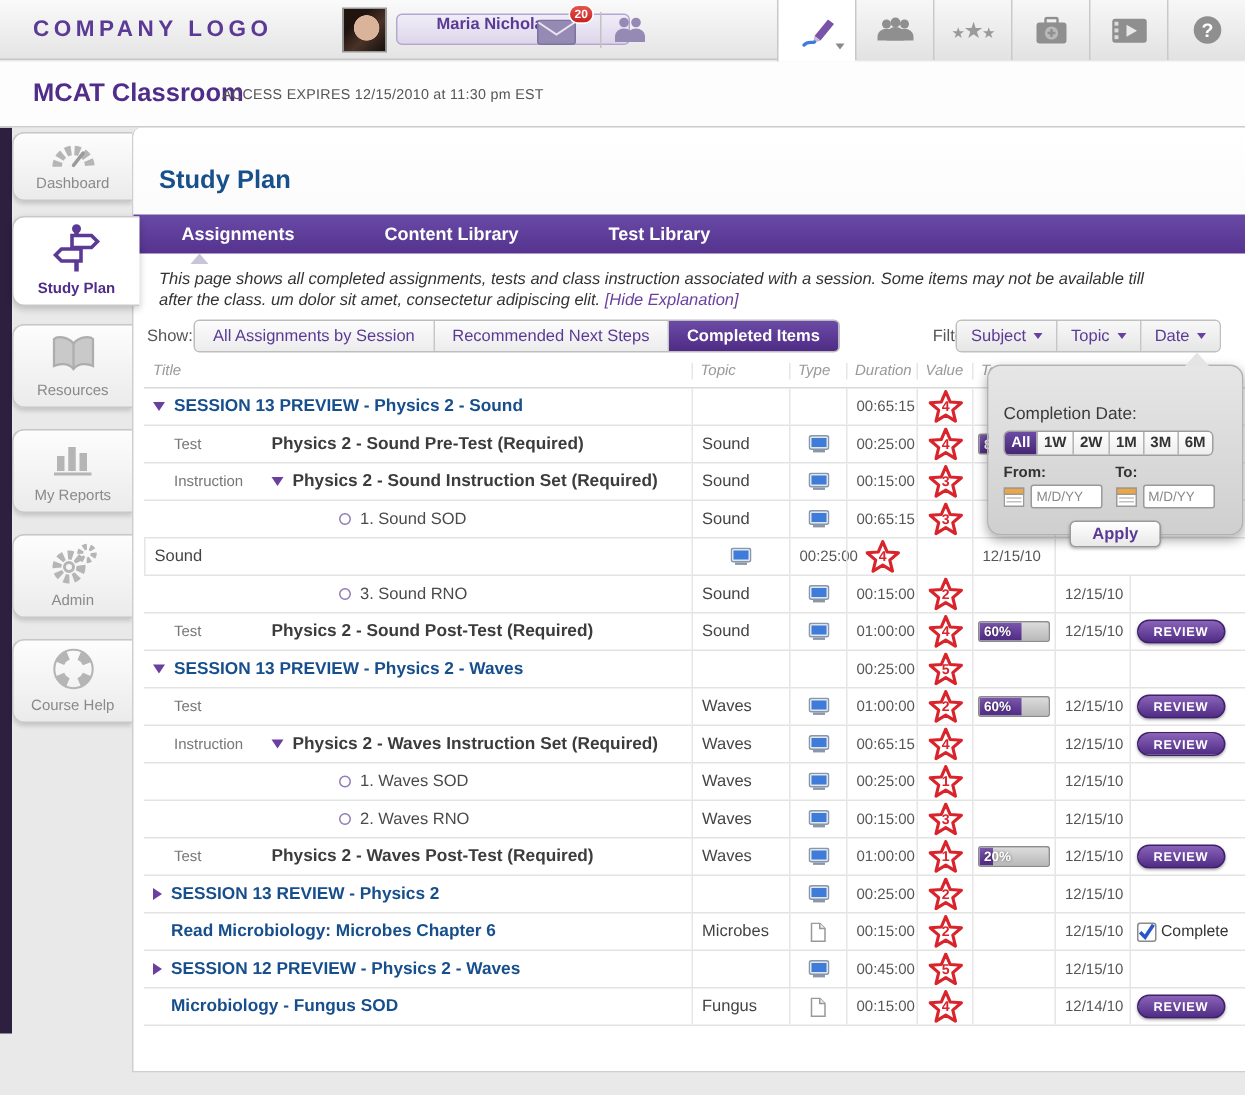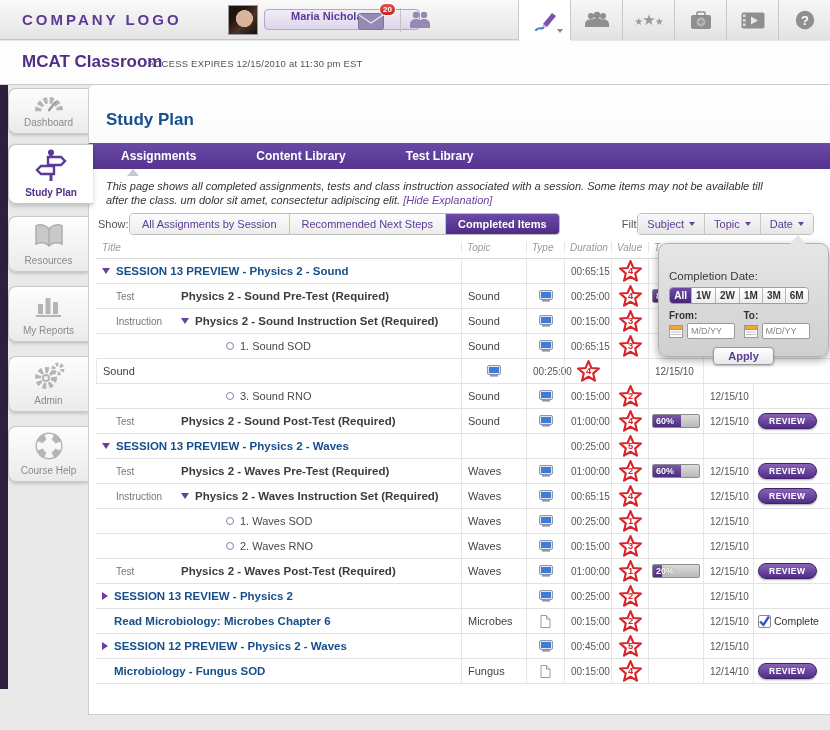--- a/index.html
+++ b/index.html
@@ -136,21 +136,21 @@
   .clabel { font-size:10.5px; color:#333; }
 
   
   .date-popup { position:absolute; left:658px; top:243px; width:171px; height:114px; z-index:50;
     background:linear-gradient(#e6e6e6,#cfcfcf); border:1px solid #b2b2b2; border-radius:9px;
     box-shadow:0 3px 8px rgba(0,0,0,.35); padding:26px 10px; }
   .popup-pointer { position:absolute; right:22px; top:-9px; width:0; height:0;
     border-left:8px solid transparent; border-right:8px solid transparent; border-bottom:9px solid #e4e4e4; }
   .popup-title { font-size:11.5px; color:#3a3a3a; margin-bottom:5px; }
   .seg-group { display:flex; border:1px solid #9e9e9e; border-radius:4px; overflow:hidden; width:fit-content; }
-  .seg { padding:2px 4px; min-width:21px; text-align:right; font-size:10px; font-weight:bold; color:#333;
+  .seg { padding:2px 4px; min-width:21px; text-align:center; font-size:10px; font-weight:bold; color:#333;
     background:linear-gradient(#ffffff,#ededed); border-left:1px solid #b5b5b5; }
   .seg:first-child { border-left:none; }
   .seg.active { background:linear-gradient(#6b4ba6,#452673); color:#fff; }
   .fromto { display:flex; margin-top:6px; }
   .ft-col { width:50%; }
   .ft-label { font-size:10px; font-weight:bold; color:#333; margin-bottom:2px; }
   .ft-row { display:flex; align-items:center; gap:4px; }
   .date-input { width:48px; height:16px; border:1px solid #9a9a9a; border-radius:2px; font-size:9px;
     padding:0 3px; color:#555; font-family:"Liberation Sans", sans-serif; }
   .date-input::placeholder { color:#888; }
@@ -556,23 +556,20 @@
                 <text x="11" y="13.6" text-anchor="middle" font-size="9" font-weight="bold" fill="#d8242a" font-family="Liberation Sans, sans-serif">5</text>
               </svg>
             </div>
     <div class="c-test cb"></div>
     <div class="c-date cb"></div>
     <div class="c-action cb"></div>
   </div>
           <div class="trow k-item">
     <div class="c-title">
               <span class="prefix">Test</span>
-              <span class="twrap">
-                <span class="title">Physics 2 - Waves Pre-Test (Required)</span>
-              </span>
             </div>
     <div class="c-topic cb">Waves</div>
     <div class="c-type cb">
               <svg width="14" height="12" viewBox="0 0 14 12">
                 <rect x="0.5" y="0.5" width="13" height="9" rx="1.5" fill="#dfe6ee" stroke="#8a97a8"></rect>
                 <rect x="2" y="2" width="10" height="6" fill="#3f7bd9"></rect>
                 <rect x="3" y="10" width="8" height="1.6" fill="#8a97a8"></rect>
               </svg>
             </div>
     <div class="c-dur cb">01:00:00</div>

